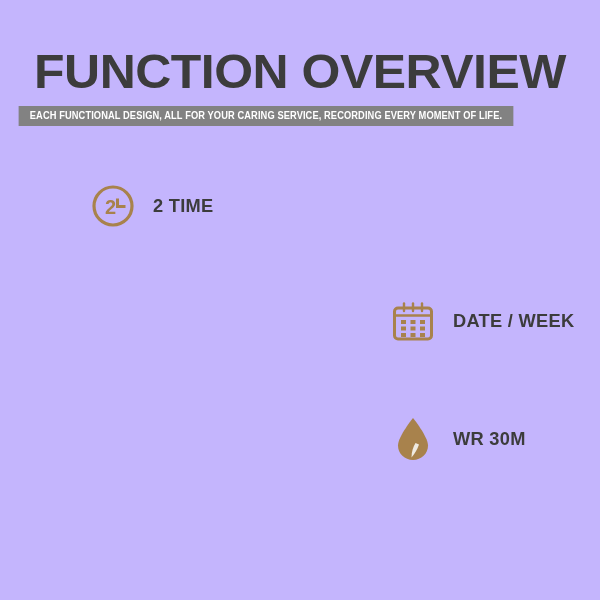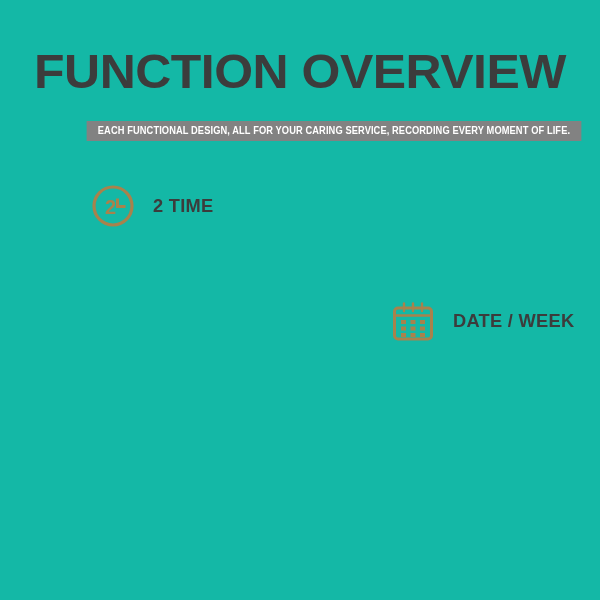--- a/index.html
+++ b/index.html
@@ -8,40 +8,40 @@
   body {
     width: 600px; height: 600px;
     background: #efefef;
     font-family: "Liberation Sans", sans-serif;
     overflow: hidden;
     position: relative;
   }
   .page {
     width: 600px; height: 600px;
     position: relative;
-    background: #14b8a6;
+    background: #c4b5fd;
   }
 
   
   .header { position: absolute; top: 0; left: 0; width: 600px; }
   .title {
     text-align: center;
     color: #3c3c3c;
     font-family: "Liberation Sans Narrow", "Liberation Sans", sans-serif;
     font-weight: bold;
     font-size: 49px;
     line-height: 52px;
     letter-spacing: -0.5px;
     margin-top: 45px;
     transform: scaleX(1.02);
     white-space: nowrap;
   }
   .subtitle-wrap {
-    display: flex; justify-content: flex-end;
-    margin-top: 24px;
+    display: flex; justify-content: flex-start;
+    margin-top: 9px;
   }
   .subtitle {
     background: #828282;
     color: #ffffff;
     font-family: "Liberation Sans Narrow", "Liberation Sans", sans-serif;
     font-size: 10px;
     font-weight: bold;
     letter-spacing: 0.1px;
     padding: 4px 12px 5px 12px;
     line-height: 11px;
@@ -146,20 +146,30 @@
         </svg>
       </div>
       <div class="label">DATE / WEEK</div>
     </div>
 
     <div class="cell col-right">
       
       
     </div>
 
+    <div class="cell col-left">
+      <div class="icon-box">
+        <svg width="46" height="46" viewBox="0 0 46 46">
+          <path d="M23 2 C23 2 8 20.5 8 29.5 C8 37.6 14.7 44 23 44
+                   C31.3 44 38 37.6 38 29.5 C38 20.5 23 2 23 2 Z" fill="#a8824c"></path>
+          <path d="M25.5 27 C23 31 21.5 36 21.5 41.5 C24 38.5 27.5 33.5 29 28.5 Z" fill="#efeae1"></path>
+        </svg>
+      </div>
+      <div class="label">WR 30M</div>
+    </div>
 
     <div class="cell col-right">
       
       
     </div>
 
   </div>
 </div>
 
 </body></html>

